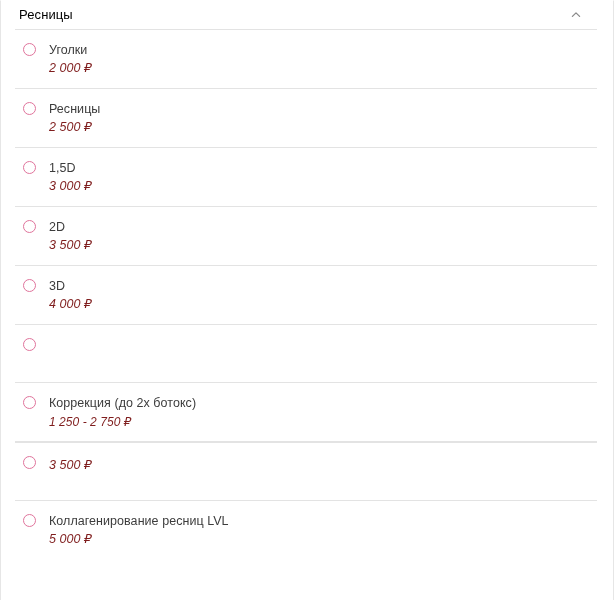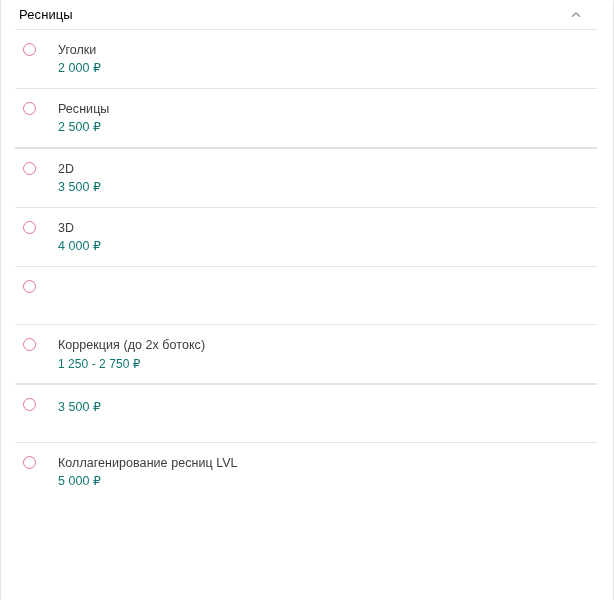--- a/index.html
+++ b/index.html
@@ -85,39 +85,40 @@
     flex: 0 0 auto;
     width: 13px;
     height: 13px;
     border-radius: 50%;
     border: 1.4px solid #e0749c;
     background: #ffffff;
     margin-top: 1px;
     box-sizing: border-box;
   }
   .row-body {
-    margin-left: 22px;
+    margin-left: 13px;
     display: flex;
     flex-direction: column;
     min-width: 0;
   }
   .service-name {
     font-size: 12.5px;
     line-height: 16px;
     color: #3c3c3c;
     letter-spacing: 0.05px;
     white-space: nowrap;
   }
   .service-price {
     margin-top: 3px;
     font-size: 12.5px;
     line-height: 15px;
-    color: #0f766e;
+    color: #7f1d1d;
     letter-spacing: 0.05px;
     white-space: nowrap;
+    font-style: italic;
   }
   .service-price.small {
     font-size: 12px;
     line-height: 13px;
     margin-top: 5px;
   }
 </style>
 </head>
 <body>
 
@@ -144,20 +145,27 @@
       </li>
       <div class="divider"></div>
       <li class="service-row">
         <span class="radio"></span>
         <span class="row-body">
           <span class="service-name">Ресницы</span>
           <span class="service-price">2 500 ₽</span>
         </span>
       </li>
       <div class="divider"></div>
+      <li class="service-row">
+        <span class="radio"></span>
+        <span class="row-body">
+          <span class="service-name">1,5D</span>
+          <span class="service-price">3 000 ₽</span>
+        </span>
+      </li>
       <div class="divider"></div>
       <li class="service-row">
         <span class="radio"></span>
         <span class="row-body">
           <span class="service-name">2D</span>
           <span class="service-price">3 500 ₽</span>
         </span>
       </li>
       <div class="divider"></div>
       <li class="service-row">

